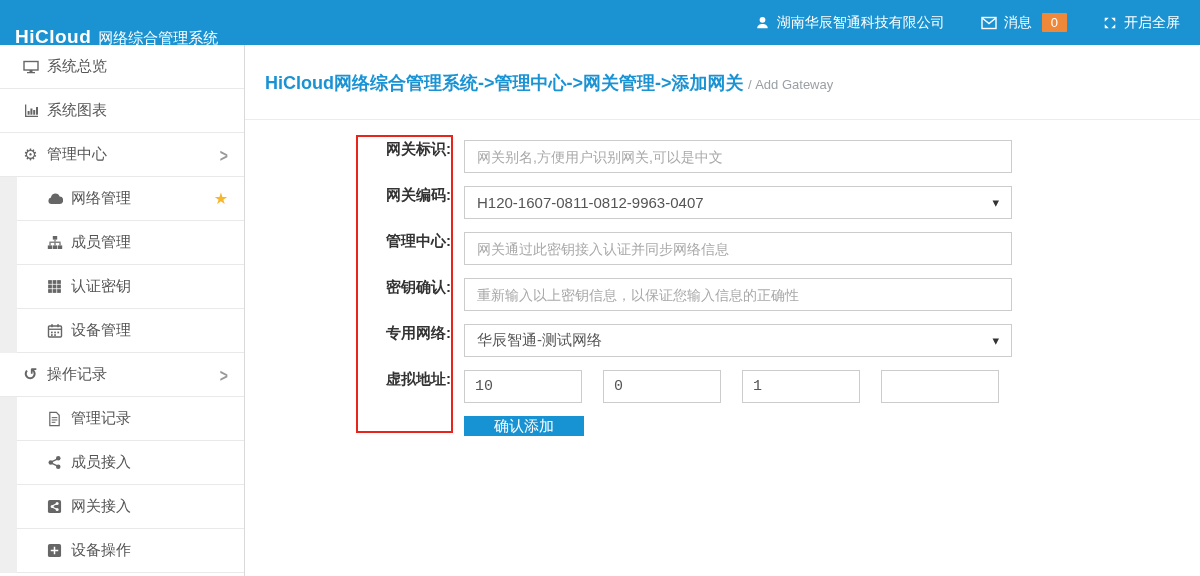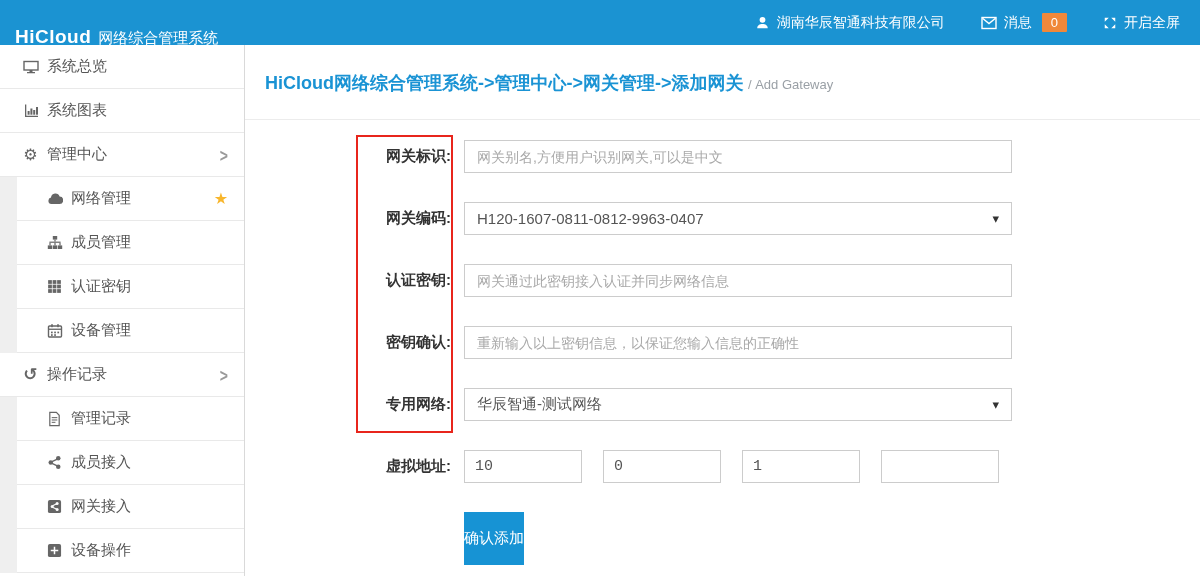--- a/index.html
+++ b/index.html
@@ -33,35 +33,35 @@
   .star { position:absolute; right:16px; color:#f8b62c; font-size:16px; }
 
   
   .main { flex:1; background:#fff; }
   .breadcrumb-bar { padding:26px 0 24px 20px; border-bottom:1px solid #ececec; }
   .crumb { color:#1a93d4; font-size:18px; font-weight:bold; }
   .crumb-suffix { color:#9aa0a6; font-size:13px; }
 
   
   .gform { position:relative; padding:20px 0 0 110px; }
-  .frow { display:flex; align-items:center; margin-bottom:29px; }
+  .frow { display:flex; align-items:flex-start; margin-bottom:13px; }
   .flabel { width:96px; text-align:right; font-weight:bold; color:#333; font-size:15px;
     margin-right:13px; flex:none; }
   .tinput { width:548px; height:33px; border:1px solid #ccc; padding:0 12px; font-size:14px;
     color:#555; font-family:inherit; outline:none; }
   .tinput::placeholder { color:#a9a9a9; }
   .fselect { width:548px; height:33px; border:1px solid #ccc; padding:0 12px; font-size:15px;
     color:#555; display:flex; align-items:center; justify-content:space-between;
     cursor:pointer; background:#fff; }
   .caret { color:#333; font-size:13px; }
   .ip-row { width:535px; display:flex; justify-content:space-between; }
   .ip-input { width:118px; height:33px; border:1px solid #ccc; padding:0 10px; font-size:15px;
     color:#555; font-family:Liberation Mono, monospace; outline:none; }
   .submit-row { margin-top:8px; }
-  .submit-btn { height:53px; padding:0 0; background:#1793d4; color:#fff; border:none;
+  .submit-btn { height:20px; padding:0 30px; background:#1793d4; color:#fff; border:none;
     font-size:15px; cursor:pointer; font-family:Liberation Sans, sans-serif; }
   .red-outline { position:absolute; left:111px; top:15px; width:97px; height:298px;
     border:2px solid #e8251c; pointer-events:none; }
 </style>
 </head>
 <body>
 
 <header class="topbar">
   <div class="brand">
     <span class="brand-bold">HiCloud</span>
@@ -271,21 +271,21 @@
 
       <div class="frow">
         <label class="flabel">网关编码:</label>
         <div class="fselect">
           <span>H120-1607-0811-0812-9963-0407</span>
           <span class="caret">▾</span>
         </div>
       </div>
 
       <div class="frow">
-        <label class="flabel">认证密钥:</label>
+        <label class="flabel">管理中心:</label>
         <input class="tinput" type="text" placeholder="网关通过此密钥接入认证并同步网络信息" style="">
       </div>
 
       <div class="frow">
         <label class="flabel">密钥确认:</label>
         <input class="tinput" type="text" placeholder="重新输入以上密钥信息，以保证您输入信息的正确性" style="">
       </div>
 
       <div class="frow">
         <label class="flabel">专用网络:</label>

